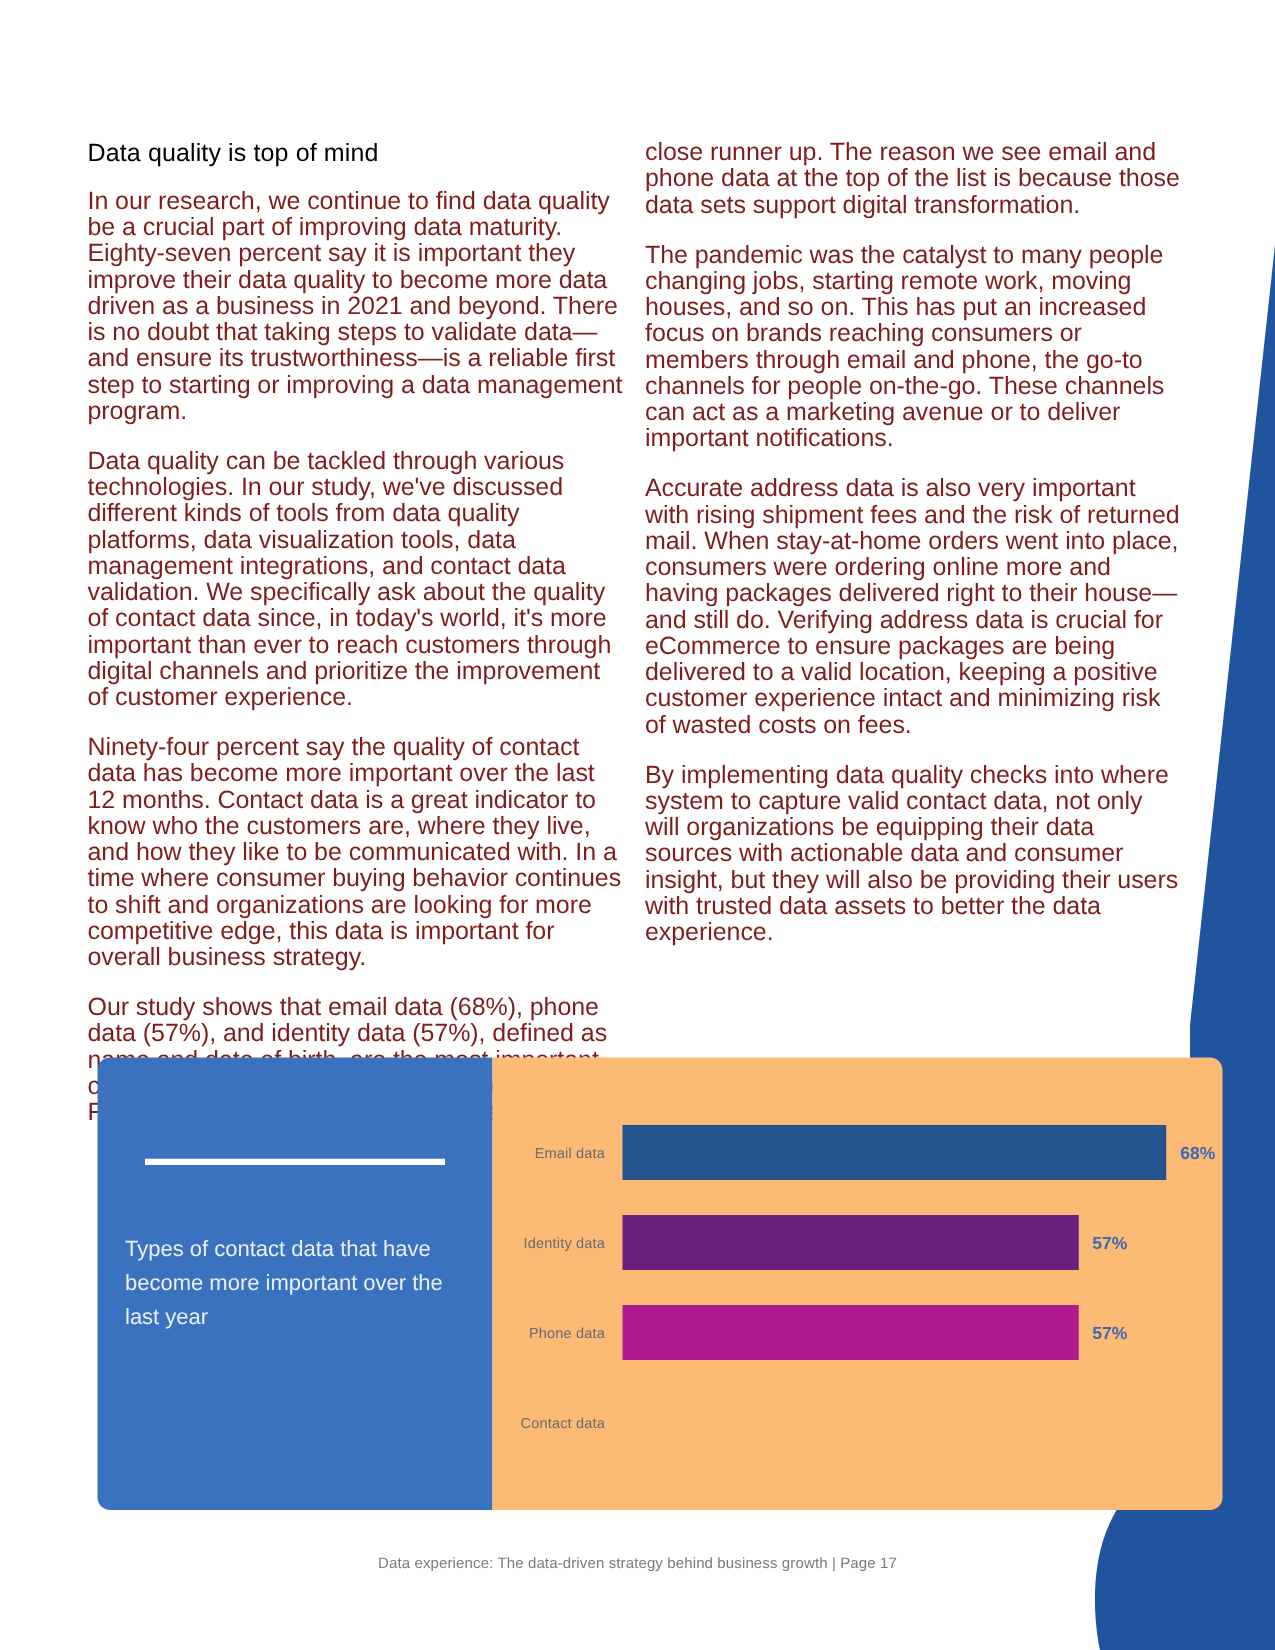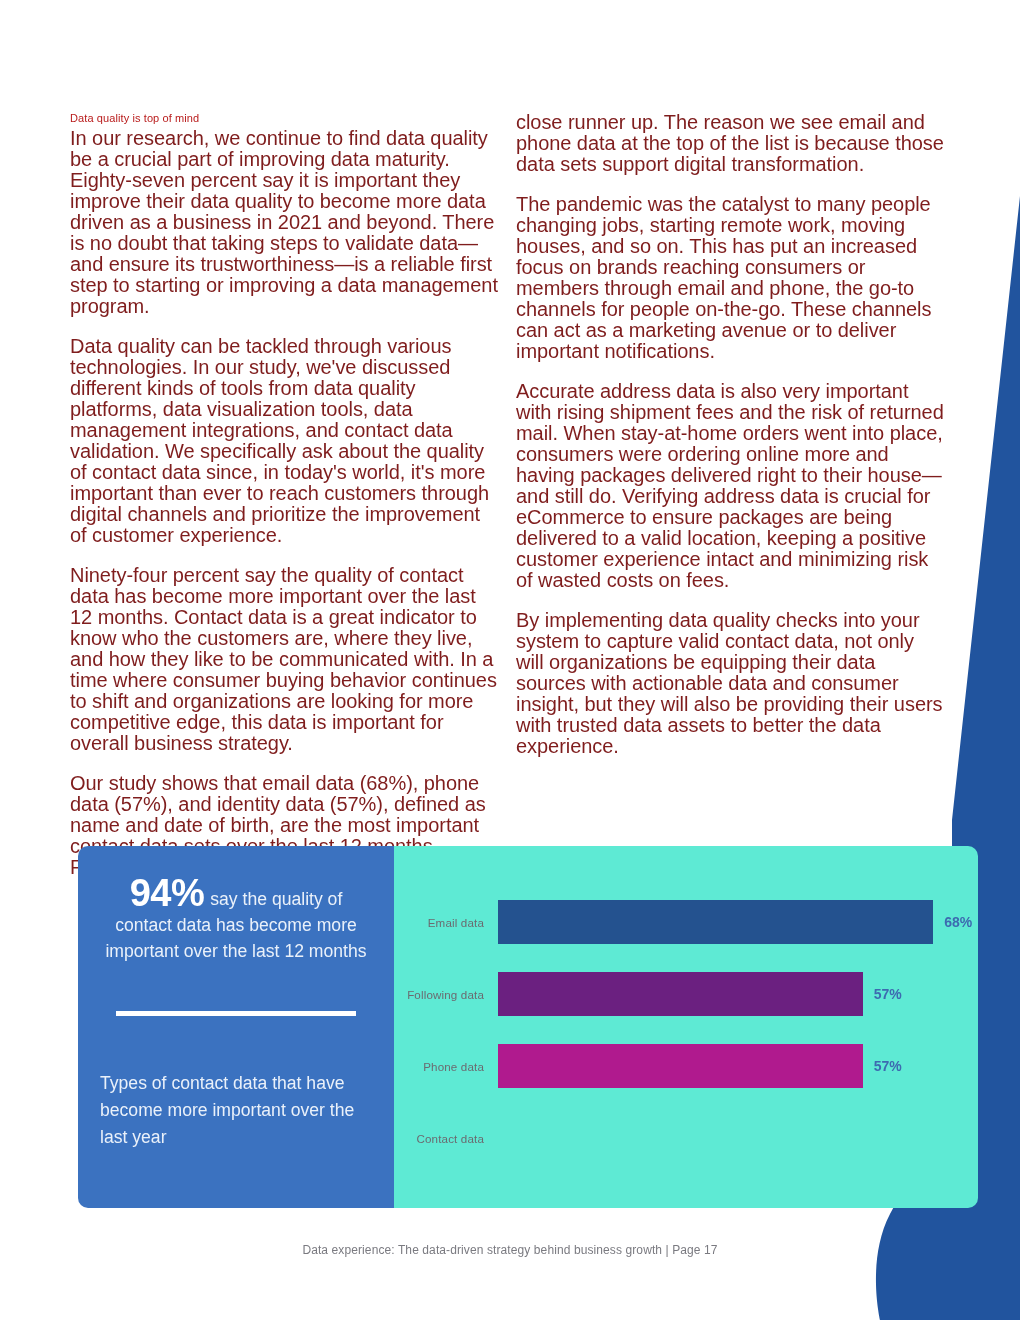--- a/index.html
+++ b/index.html
@@ -25,25 +25,25 @@
   .page { position:relative; z-index:2; }
 
   .col {
     position:absolute;
     width:430px;
   }
   .col-left  { left:70px;  top:112px; }
   .col-right { left:516px; top:112px; }
 
   .section-title {
-    color:#b91c1c;
-    font-size:11px;
+    color:#000000;
+    font-size:20px;
     font-weight:400;
     letter-spacing:.1px;
-    margin-bottom:4px;
+    margin-bottom:16px;
   }
   .para {
     color:#7f1d1d;
     font-size:20px;
     line-height:21px;
     margin-bottom:19px;
     letter-spacing:-.05px;
   }
   .col-right .para:first-child { margin-bottom:19px; }
 
@@ -92,21 +92,21 @@
   .caption-block {
     text-align:left;
     color:#EAF1FA;
     font-size:17.6px;
     line-height:27px;
     font-weight:300;
   }
 
   .callout-right {
     flex:1;
-    background:#5eead4;
+    background:#fdba74;
     border-radius:0 10px 10px 0;
     position:relative;
   }
 
   
   .chart {
     position:absolute;
     left:0; top:0;
     width:100%; height:100%;
     padding:40px 0 34px 0;
@@ -177,48 +177,45 @@
     <p class="para">In our research, we continue to find data quality be a crucial part of improving data maturity. Eighty-seven percent say it is important they improve their data quality to become more data driven as a business in 2021 and beyond. There is no doubt that taking steps to validate data—and ensure its trustworthiness—is a reliable first step to starting or improving a data management program.</p>
     <p class="para">Data quality can be tackled through various technologies. In our study, we've discussed different kinds of tools from data quality platforms, data visualization tools, data management integrations, and contact data validation. We specifically ask about the quality of contact data since, in today's world, it's more important than ever to reach customers through digital channels and prioritize the improvement of customer experience.</p>
     <p class="para">Ninety-four percent say the quality of contact data has become more important over the last 12 months. Contact data is a great indicator to know who the customers are, where they live, and how they like to be communicated with. In a time where consumer buying behavior continues to shift and organizations are looking for more competitive edge, this data is important for overall business strategy.</p>
     <p class="para">Our study shows that email data (68%), phone data (57%), and identity data (57%), defined as name and date of birth, are the most important contact data sets over the last 12 months. Following this, address data continues to be a</p>
   </div>
 
   <div class="col col-right">
     <p class="para">close runner up. The reason we see email and phone data at the top of the list is because those data sets support digital transformation.</p>
     <p class="para">The pandemic was the catalyst to many people changing jobs, starting remote work, moving houses, and so on. This has put an increased focus on brands reaching consumers or members through email and phone, the go-to channels for people on-the-go. These channels can act as a marketing avenue or to deliver important notifications.</p>
     <p class="para">Accurate address data is also very important with rising shipment fees and the risk of returned mail. When stay-at-home orders went into place, consumers were ordering online more and having packages delivered right to their house—and still do. Verifying address data is crucial for eCommerce to ensure packages are being delivered to a valid location, keeping a positive customer experience intact and minimizing risk of wasted costs on fees.</p>
-    <p class="para">By implementing data quality checks into your system to capture valid contact data, not only will organizations be equipping their data sources with actionable data and consumer insight, but they will also be providing their users with trusted data assets to better the data experience.</p>
+    <p class="para">By implementing data quality checks into where system to capture valid contact data, not only will organizations be equipping their data sources with actionable data and consumer insight, but they will also be providing their users with trusted data assets to better the data experience.</p>
   </div>
 
   <div class="footer">Data experience: The data-driven strategy behind business growth  |  Page 17</div>
 
 </div>
 
 <div class="callout">
 
   <div class="callout-left">
-    <div class="stat-block">
-      <span class="stat-number">94%</span><span>say the quality of contact data has become more important over the last 12 months</span>
-    </div>
     <div class="divider"></div>
     <div class="caption-block">Types of contact data that have become more important over the last year</div>
   </div>
 
   <div class="callout-right">
     <div class="chart" id="chart">
         <div class="bar-row">
           <div class="bar-label">Email data</div>
           <div class="bar-track">
             <div class="bar-fill" style="width: 90.6667%; background: rgb(36, 82, 143);"></div>
             <div class="bar-value" style="color: rgb(61, 106, 176);">68%</div>
           </div>
         </div>
         <div class="bar-row">
-          <div class="bar-label">Following data</div>
+          <div class="bar-label">Identity data</div>
           <div class="bar-track">
             <div class="bar-fill" style="width: 76%; background: rgb(107, 32, 128);"></div>
             <div class="bar-value" style="color: rgb(61, 106, 176);">57%</div>
           </div>
         </div>
         <div class="bar-row">
           <div class="bar-label">Phone data</div>
           <div class="bar-track">
             <div class="bar-fill" style="width: 76%; background: rgb(176, 26, 142);"></div>
             <div class="bar-value" style="color: rgb(61, 106, 176);">57%</div>

